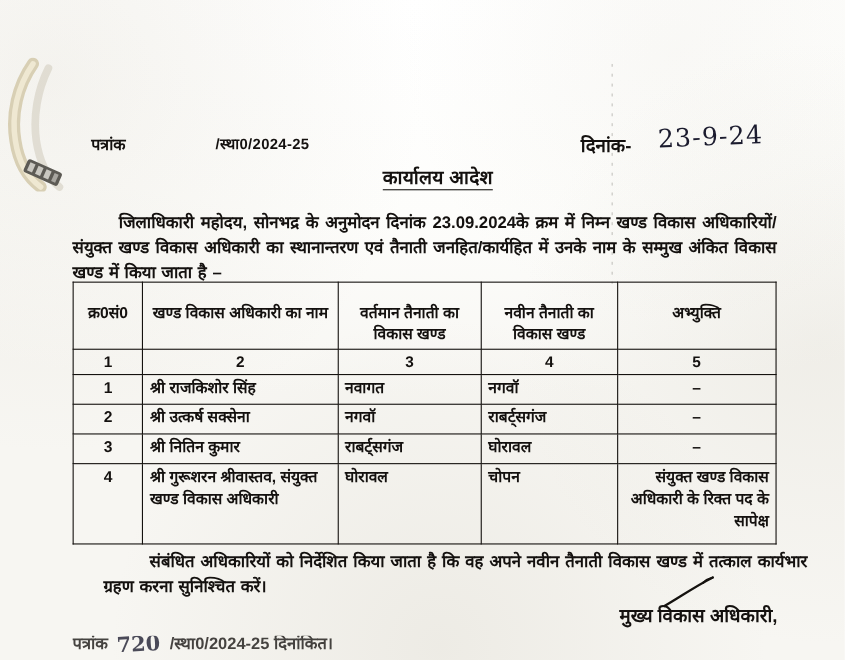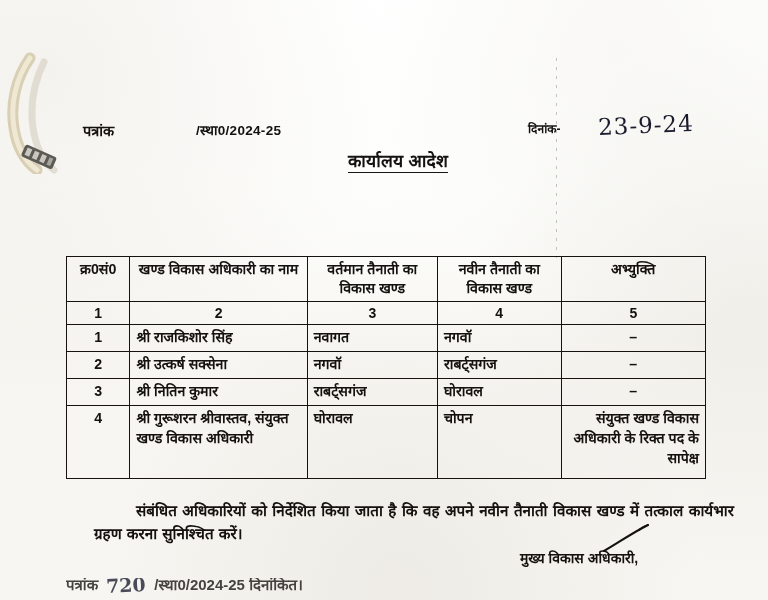--- a/index.html
+++ b/index.html
@@ -107,21 +107,21 @@
     top: 3px;
     font-size: 13.5px;
     font-weight: 600;
     letter-spacing: .3px;
     text-align: right;
   }
   #date-label {
     position: absolute;
     left: 528px;
     top: 2px;
-    font-size: 12px;
+    font-size: 17px;
     font-weight: 600;
   }
   #date-value {
     position: absolute;
     left: 598px;
     top: -6px;
     font-size: 23px;
     font-weight: 500;
     font-family: "DejaVu Serif", serif;
     color: #1b1b2e;
@@ -153,21 +153,21 @@
     font-weight: 600;
   }
   #order-table td, #order-table th {
     border: 1.3px solid #15120f;
     padding: 3px 6px;
     vertical-align: top;
   }
   #order-table thead th {
     text-align: center;
     font-weight: 700;
-    padding: 3px 4px 4px;
+    padding: 19px 4px 4px;
     line-height: 1.32;
   }
   .colnum td {
     text-align: center;
     font-weight: 700;
     padding: 1px 4px 2px;
     font-size: 14px;
   }
   .c-sno   { width: 54px;  text-align: center; }
   .c-name  { width: 186px; margin-top: 32px; }
@@ -193,22 +193,22 @@
     word-spacing: 1px;
     margin-left: 28px;
   }
 
   
   #signature-block {
     position: absolute;
     top: 549px;
     left: 520px;
     width: 230px;
-    text-align: left;
-    font-size: 14px;
+    text-align: center;
+    font-size: 17px;
     font-weight: 600;
     line-height: 1.35;
   }
   #sign-stroke {
     position: absolute;
     left: 600px;
     top: 523px;
     width: 54px;
     height: 30px;
     pointer-events: none;
@@ -268,20 +268,21 @@
     <span id="letterno-label">पत्रांक</span>
     <span id="letterno-value">/स्था0/2024-25</span>
     <span id="date-label">दिनांक-</span>
     <span id="date-value">23-9-24</span>
   </div>
 
   <div class="sheet-heading" id="order-title">
     <span class="ul">कार्यालय आदेश</span>
   </div>
 
+  <p id="intro-para">जिलाधिकारी महोदय, सोनभद्र के अनुमोदन दिनांक 23.09.2024के क्रम में निम्न खण्ड विकास अधिकारियों/संयुक्त खण्ड विकास अधिकारी का स्थानान्तरण एवं तैनाती जनहित/कार्यहित में उनके नाम के सम्मुख अंकित विकास खण्ड में किया जाता है –</p>
 
   <table id="order-table">
     <thead>
       <tr>
         <th class="c-sno">क्र0सं0</th>
         <th class="c-name">खण्ड विकास अधिकारी का नाम</th>
         <th class="c-cur">वर्तमान तैनाती का विकास खण्ड</th>
         <th class="c-new">नवीन तैनाती का विकास खण्ड</th>
         <th class="c-rem">अभ्युक्ति</th>
       </tr>

